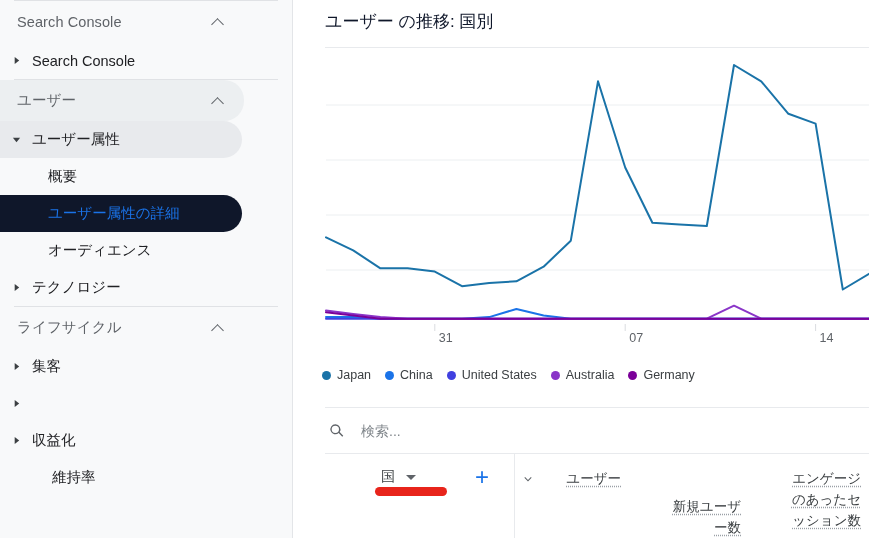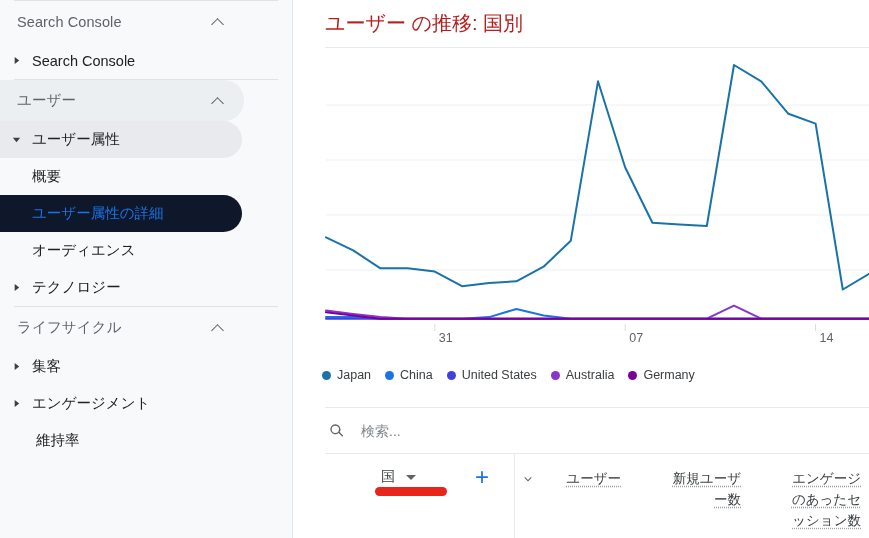--- a/index.html
+++ b/index.html
@@ -44,30 +44,30 @@
     position:relative;
   }
   .sb-item .tri{
     width:16px;flex:0 0 16px;display:flex;align-items:center;justify-content:center;
     color:#3c4043;font-size:9px;line-height:1;
   }
   .sb-item .tri svg{display:block;}
   .sb-item .txt{margin-left:8px;white-space:nowrap;}
   .sb-item.pill-grey{background:#e8eaed;}
   .sb-item.pill-blue{background:#0f172a;color:#1a73e8;}
-  .sb-item.child{padding-left:32px;}
+  .sb-item.child{padding-left:48px;}
   .sb-item.child .txt{margin-left:0;}
-  .sb-item.no-tri{padding-left:36px;text-align:right;}
+  .sb-item.no-tri{padding-left:52px;text-align:right;}
   .sb-item.no-tri .txt{margin-left:0;}
 
   
   .main{flex:1;position:relative;background:#fff;overflow:hidden;}
   .card-title{
     position:absolute;left:32px;top:10px;
-    font-size:20px;color:#b91c1c;white-space:nowrap;
+    font-size:17px;color:#0f172a;white-space:nowrap;
   }
   .hr-top{position:absolute;left:32px;right:0;top:47px;height:1px;background:#e8eaed;}
 
   .chartwrap{position:absolute;left:1px;top:47px;width:576px;height:300px;}
   .chartwrap svg{display:block;}
 
   .legend{
     position:absolute;left:29px;top:368px;
     display:flex;gap:0px;
     font-size:12.5px;color:#3c4043;
@@ -114,21 +114,21 @@
   }
   .th-metric .mtxt{
     font-size:13.5px;color:#3c4043;text-align:right;
     line-height:21px;max-width:74px;
     text-decoration:underline;text-decoration-style:dotted;
     text-decoration-color:#9aa0a6;text-underline-offset:3px;
     word-break:break-all;
   }
   .sort-arrow{position:absolute;left:6px;top:16px;width:14px;height:14px;}
   .th-m1{padding-right:14px;}
-  .th-m2{padding-right:14px;}
+  .th-m2{padding-right:14px;align-items:flex-end;}
   .th-m3{padding-right:8px;}
 </style>
 </head>
 <body>
 
 <div class="app">
 
   <nav class="sidebar" id="sidebar">
       <div class="sb-divider"></div>
       <div class="sb-group-head">
@@ -185,21 +185,28 @@
           </svg>
         </span>
         <span class="txt">集客</span>
       </div>
       <div class="sb-item">
         <span class="tri">
           <svg width="9" height="9" viewBox="0 0 10 10">
             <path d="M3 1v8l5-4z" fill="#3c4043"></path>
           </svg>
         </span>
-        <span class="txt">エンゲージメント</span>
+      </div>
+      <div class="sb-item">
+        <span class="tri">
+          <svg width="9" height="9" viewBox="0 0 10 10">
+            <path d="M3 1v8l5-4z" fill="#3c4043"></path>
+          </svg>
+        </span>
+        <span class="txt">収益化</span>
       </div>
       <div class="sb-item no-tri">
         <span class="txt">維持率</span>
       </div>
     </nav>
 
   <section class="main">
 
     <div class="card-title">ユーザー の推移: 国別</div>
     <div class="hr-top"></div>

